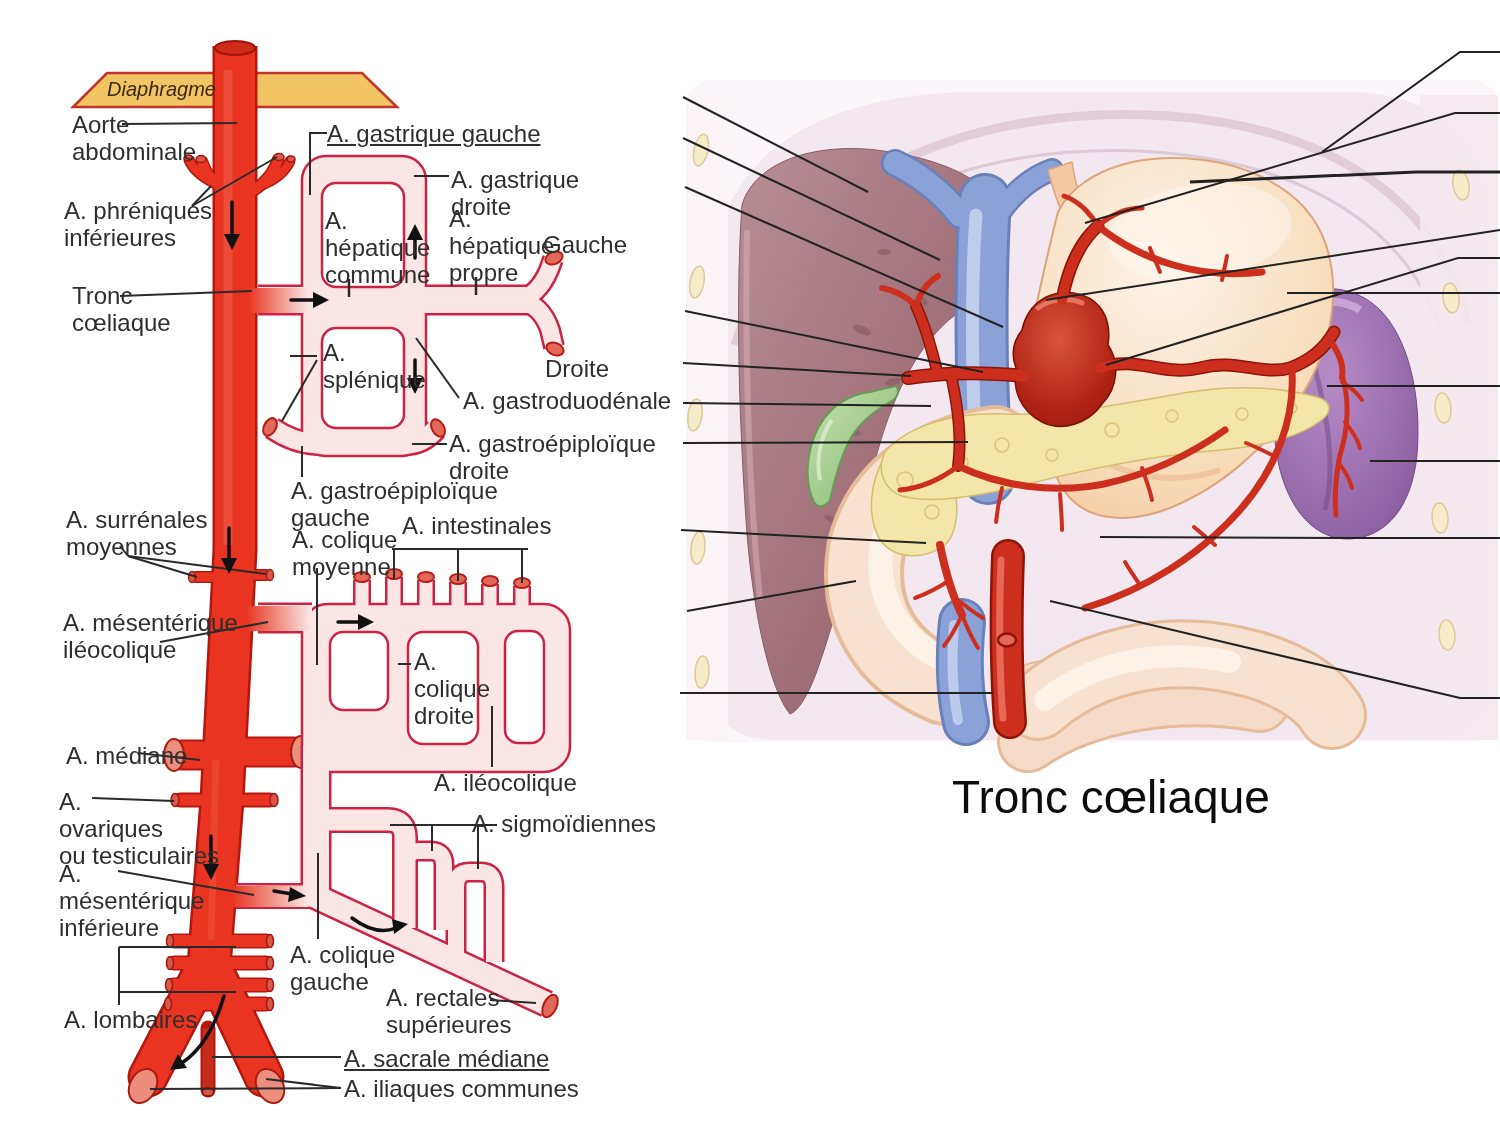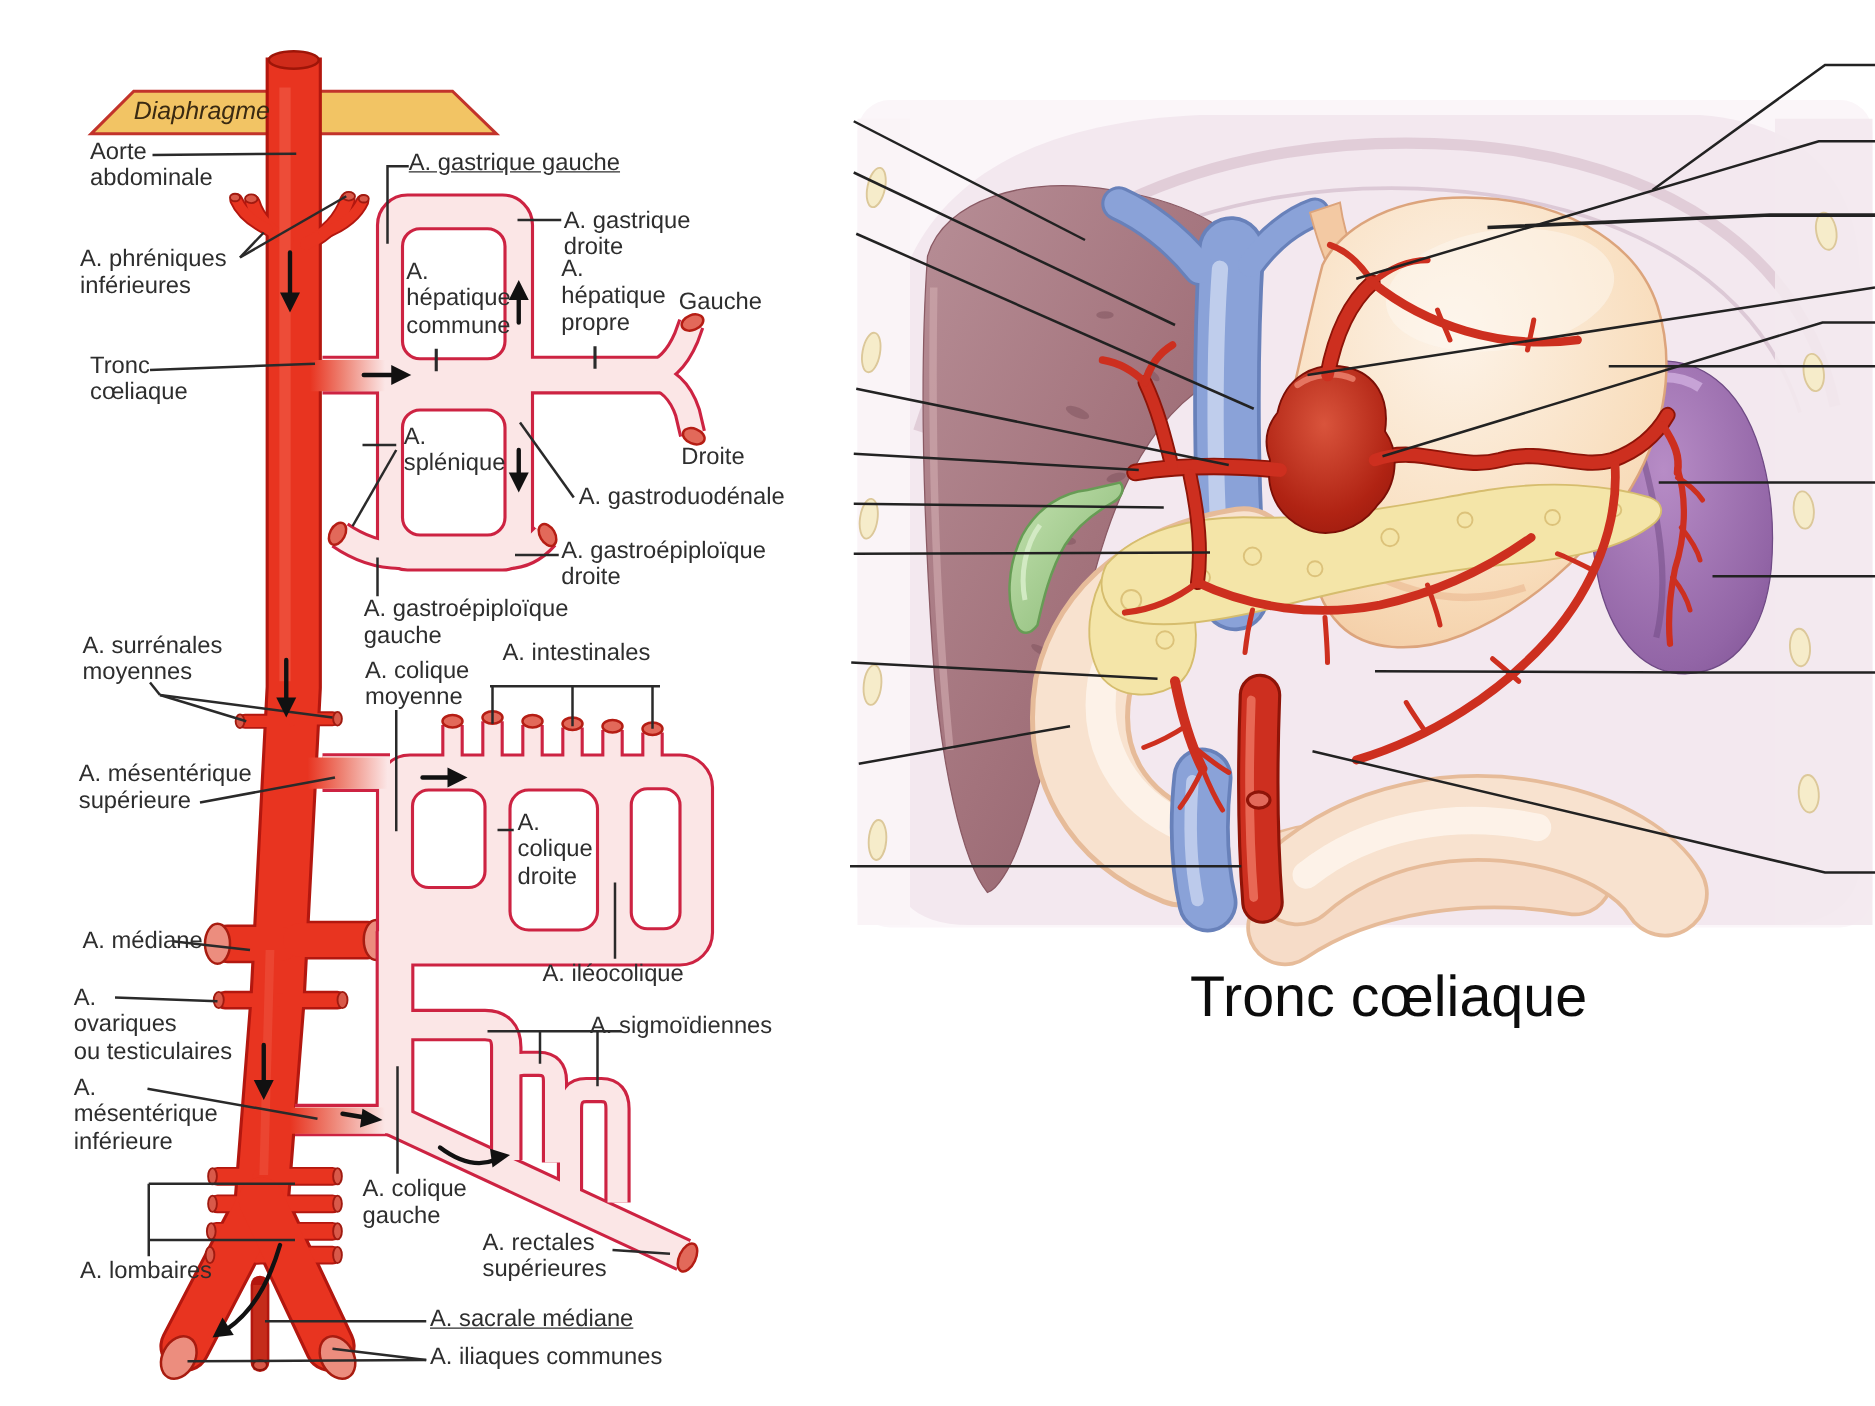--- a/index.html
+++ b/index.html
@@ -1,19 +1,19 @@
 <!DOCTYPE html>
 <html><head>
 <meta charset="utf-8">
 <style>
   html,body{margin:0;padding:0;background:#fff;}
   .stage{position:relative;width:1500px;height:1125px;background:#fff;overflow:hidden;
          font-family:"Liberation Sans","DejaVu Sans",sans-serif;}
   .stage svg{position:absolute;left:0;top:0;}
-  .lbl{position:absolute;color:#2e2e2e;font-size:19px;line-height:1.13;white-space:pre-line;}
+  .lbl{position:absolute;color:#2e2e2e;font-size:24px;line-height:1.13;white-space:pre-line;}
   .lbl.it{font-style:italic;font-size:20px;color:#3a2a12;}
   .caption{position:absolute;left:952px;top:770px;font-size:46px;color:#0c0c0c;}
 </style>
 </head>
 <body>
 
 <div class="stage">
 
 <svg width="1500" height="1125" viewBox="0 0 1500 1125">
 <defs>
@@ -471,21 +471,21 @@
 <div class="lbl" style="left:449px;top:430px;">A. gastroépiploïque
 droite</div>
 <div class="lbl" style="left:291px;top:477px;">A. gastroépiploïque
 gauche</div>
 <div class="lbl" style="left:66px;top:506px;">A. surrénales
 moyennes</div>
 <div class="lbl" style="left:292px;top:526px;">A. colique
 moyenne</div>
 <div class="lbl" style="left:402px;top:512px;">A. intestinales</div>
 <div class="lbl" style="left:63px;top:609px;">A. mésentérique
-supérieure</div>
+iléocolique</div>
 <div class="lbl" style="left:414px;top:648px;">A.
 colique
 droite</div>
 <div class="lbl" style="left:66px;top:742px;">A. médiane</div>
 <div class="lbl" style="left:434px;top:769px;">A. iléocolique</div>
 <div class="lbl" style="left:59px;top:788px;">A.
 ovariques
 ou testiculaires</div>
 <div class="lbl" style="left:472px;top:810px;">A. sigmoïdiennes</div>
 <div class="lbl" style="left:59px;top:860px;">A.

